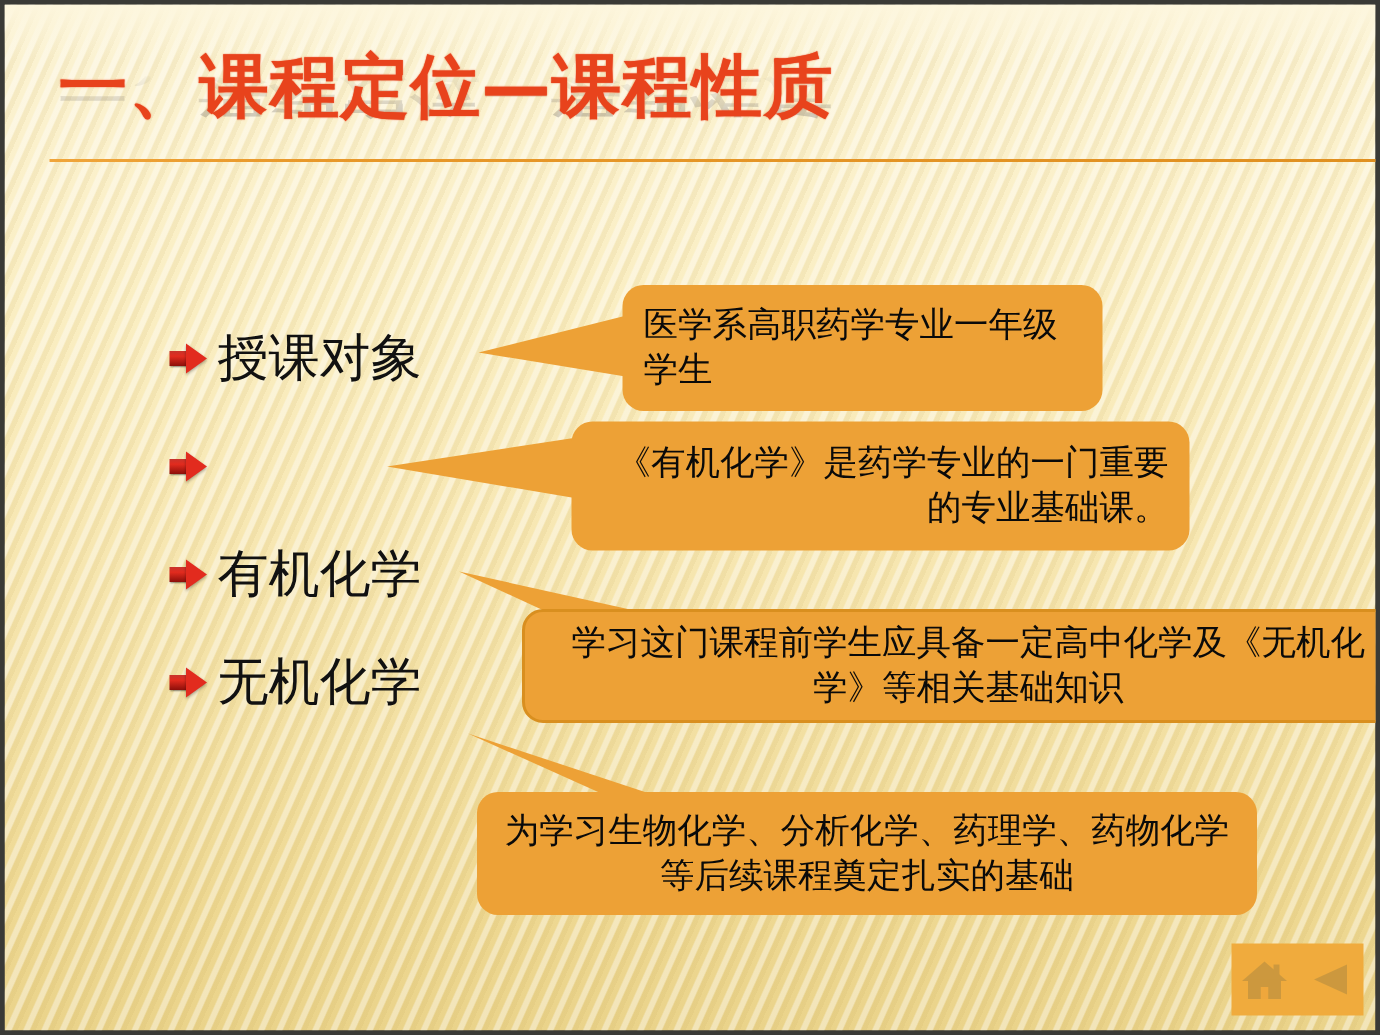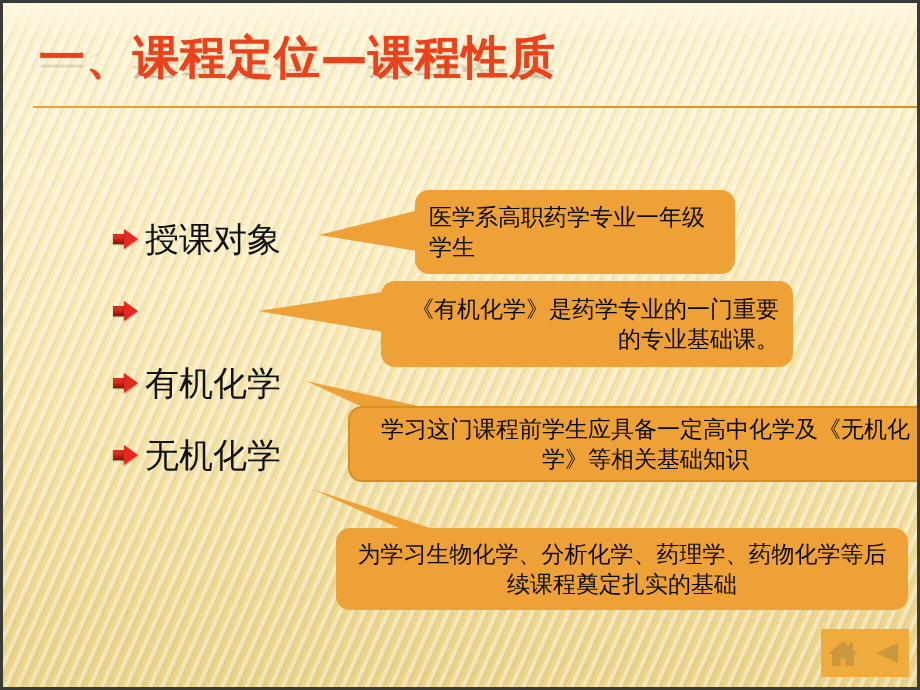--- a/index.html
+++ b/index.html
@@ -170,22 +170,22 @@
   }
   .co-2 .txt { text-align: right; }
   .co-3 {
     left: 345px; top: 403px;
     width: 595px; height: 76px;
     padding: 0 14px;
     border: 2px solid #d98f1f;
   }
   .co-3 .txt { text-align: center; }
   .co-4 {
-    left: 333px; top: 525px;
-    width: 572px; height: 82px;
+    left: 315px; top: 525px;
+    width: 520px; height: 82px;
     padding: 0 14px;
   }
   .co-4 .txt { text-align: center; }
 
   
   .tails {
     position: absolute;
     left: 0; top: 0;
     width: 920px; height: 690px;
     z-index: 2;

